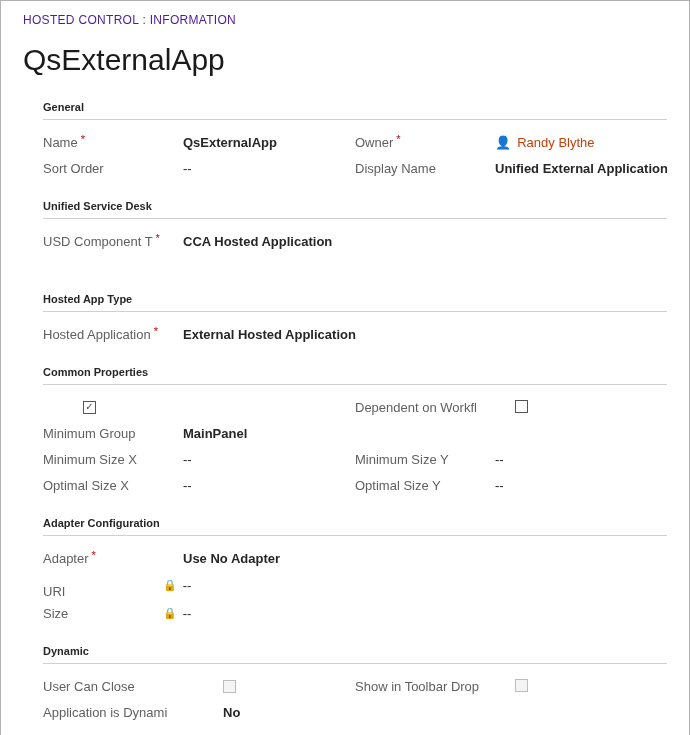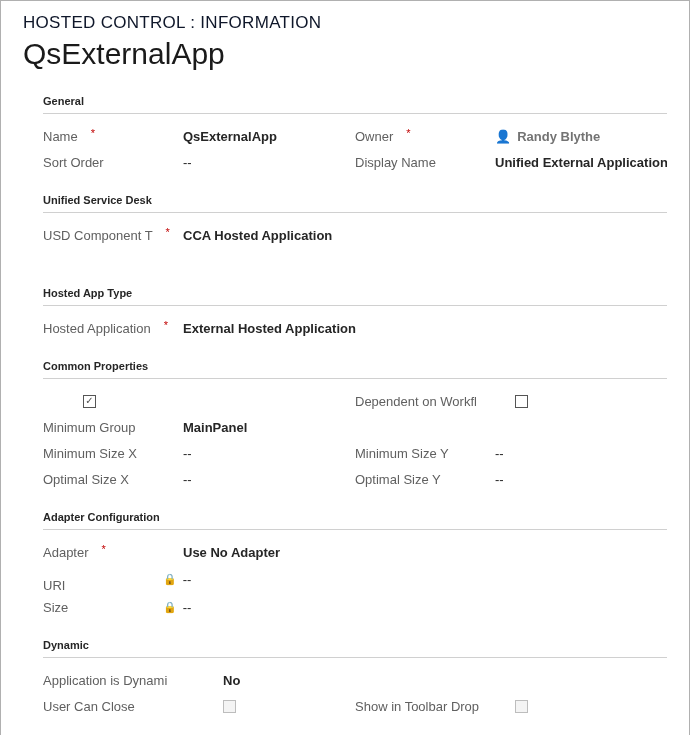--- a/index.html
+++ b/index.html
@@ -10,24 +10,24 @@
     body {
       font-family: "Segoe UI", Arial, sans-serif;
       font-size: 13px;
       color: #505050;
       background: #fff;
       padding: 12px 22px 18px 22px;
       width: 690px;
       border: 1px solid #b0b0b0;
     }
     .breadcrumb {
-      font-size: 17px;
-      color: #0f172a;
+      font-size: 12px;
+      color: #4c1d95;
       letter-spacing: 0.3px;
-      margin-bottom: 4px;
+      margin-bottom: 16px;
     }
     .page-title {
       font-size: 30px;
       font-weight: 300;
       color: #1a1a1a;
       margin-bottom: 24px;
     }
     .section {
       margin-left: 20px;
       margin-bottom: 20px;
@@ -48,33 +48,33 @@
     }
     .col-left {
       display: flex;
       width: 50%;
       align-items: center;
       padding-right: 10px;
     }
     .col-right {
       display: flex;
       width: 50%;
-      align-items: center;
+      align-items: flex-start;
     }
     .field-label {
       width: 140px;
       min-width: 140px;
       color: #606060;
       font-size: 13px;
       white-space: nowrap;
       overflow: hidden;
       text-overflow: clip;
       display: flex;
       align-items: center;
-      gap: 13px;
+      gap: 3px;
     }
     .field-value {
       color: #262626;
       font-size: 13px;
       white-space: nowrap;
       overflow: hidden;
     }
     .field-value.bold {
       font-weight: 700;
     }
@@ -84,22 +84,22 @@
       position: relative;
       top: -3px;
     }
     .lock-icon {
       color: #777;
       font-size: 11px;
       margin-right: 6px;
       margin-left: -4px;
     }
     .owner-link {
-      color: #737373;
-      font-weight: 700;
+      color: #c2410c;
+      font-weight: 400;
     }
     .owner-icon {
       color: #8fa9d0;
       margin-right: 6px;
       font-size: 13px;
     }
     .chk {
       width: 13px;
       height: 13px;
       border: 1px solid #555;
@@ -257,32 +257,32 @@
       <span class="lock-icon">🔒</span>
       <div class="field-value">--</div>
     </div>
   </div>
 </div>
 
 <div class="section" style="margin-bottom:12px;">
   <div class="section-header">Dynamic</div>
 
   <div class="row">
+    <div class="col-left">
+      <div class="field-label">User Can Close</div>
+      <div style="width:40px;"></div>
+      <span class="chk disabled"></span>
+    </div>
+    <div class="col-right">
+      <div class="field-label">Show in Toolbar Drop</div>
+      <div style="width:20px;"></div>
+      <span class="chk disabled"></span>
+    </div>
+  </div>
+
+  <div class="row">
     <div class="col-left" style="width:100%">
       <div class="field-label">Application is Dynami</div>
       <div style="width:40px;"></div>
       <div class="field-value bold">No</div>
     </div>
   </div>
-
-  <div class="row">
-    <div class="col-left">
-      <div class="field-label">User Can Close</div>
-      <div style="width:40px;"></div>
-      <span class="chk disabled"></span>
-    </div>
-    <div class="col-right">
-      <div class="field-label">Show in Toolbar Drop</div>
-      <div style="width:20px;"></div>
-      <span class="chk disabled"></span>
-    </div>
-  </div>
 </div>
 
 </body></html>

